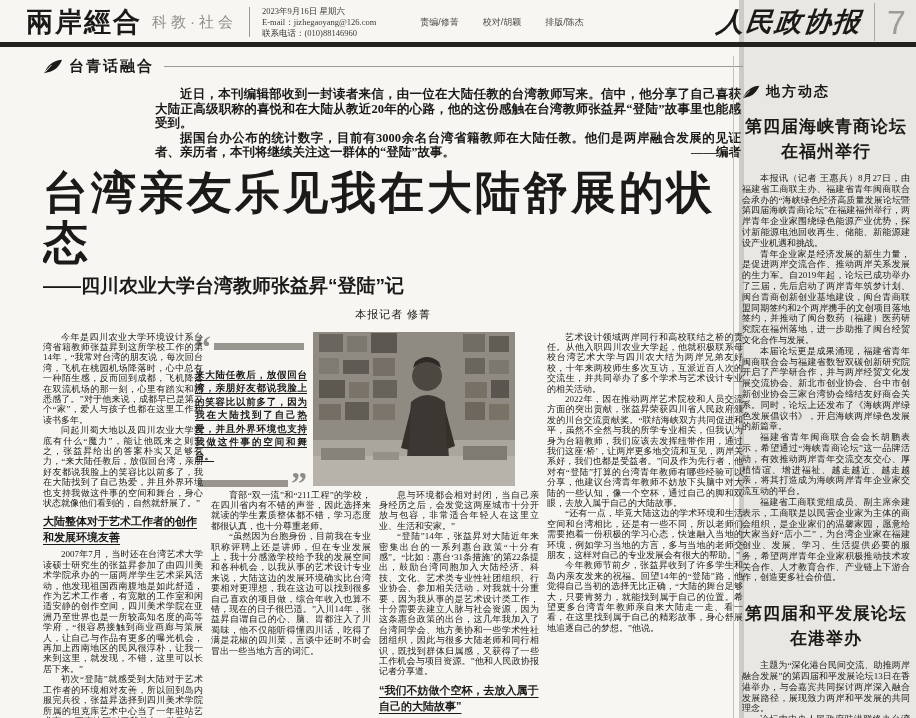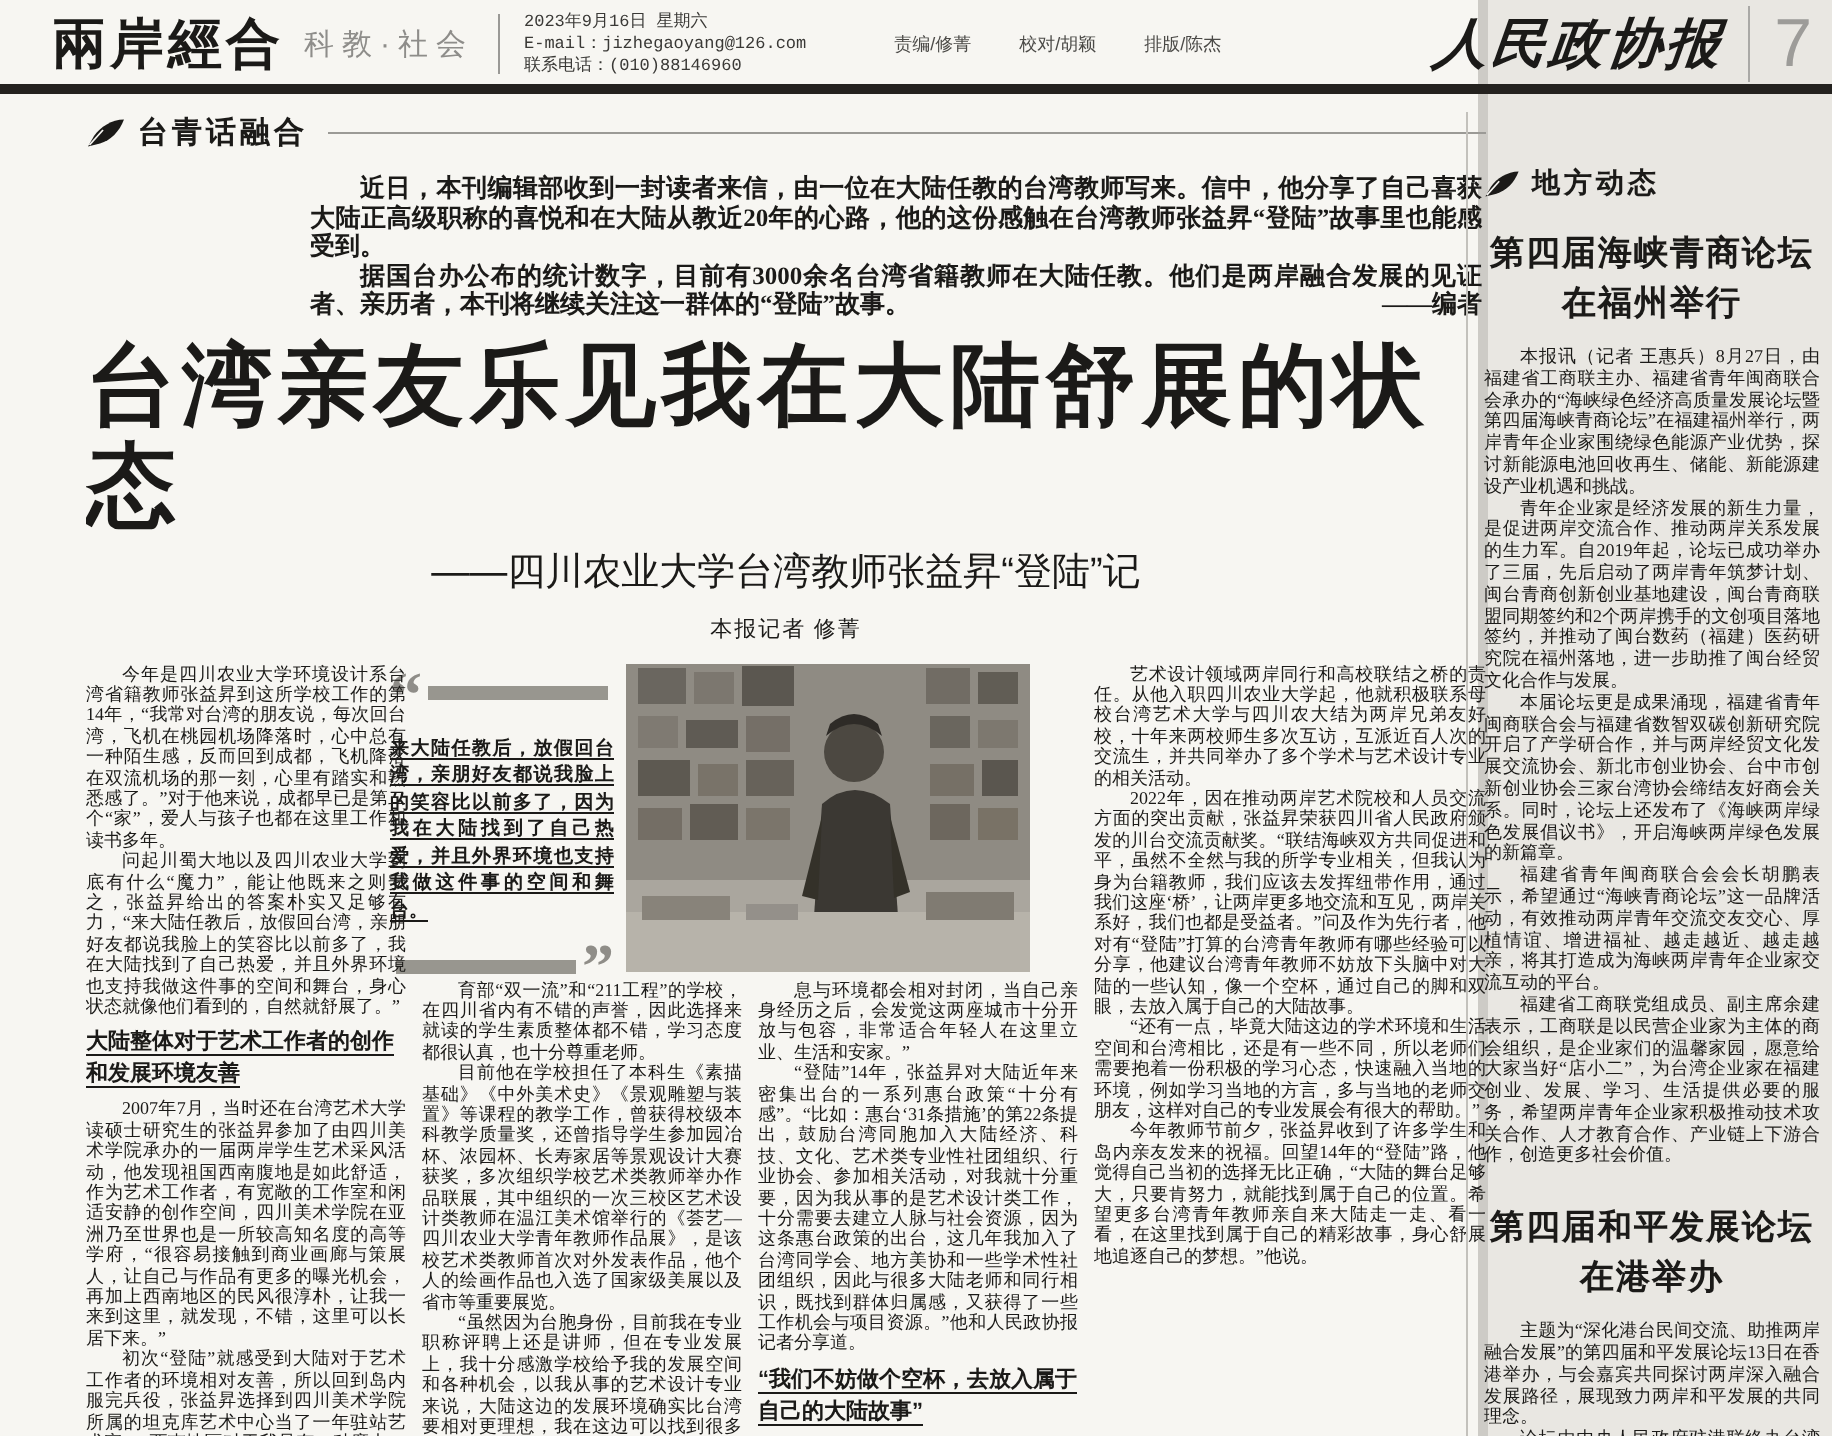--- a/index.html
+++ b/index.html
@@ -9,21 +9,21 @@
   .page-edge { position:absolute; right:0; top:0; width:5px; height:718px; background:#cdcbc6; }
 
   
   .masthead { position:absolute; top:0; left:0; width:916px; height:42px;
               display:flex; align-items:center; padding:2px 10px 0 26px; }
   .mast-title { font-size:27px; font-weight:bold; letter-spacing:2px; }
   .mast-sub { font-size:15px; color:#8e8d8a; margin-left:10px; letter-spacing:4px;
               font-family:"Liberation Sans",sans-serif; }
   .vline { width:1px; height:30px; background:#9a9996; margin:0 12px; }
   .mast-contact { font-size:8.5px; color:#3a3936; line-height:11px;
-                  font-family:Liberation Mono, monospace; }
+                  font-family:Liberation Serif, serif; }
   .mast-credits { margin-left:44px; display:flex; gap:24px; font-size:9px; color:#4b4a47;
                   font-family:"Liberation Sans",sans-serif; white-space:nowrap; }
   .mast-brand { margin-left:auto; font-size:27px; font-weight:bold; font-style:italic;
                 transform:skewX(-6deg); letter-spacing:2px; }
   .mast-page { font-size:34px; color:#9d9c99; font-family:"Liberation Sans",sans-serif;
                margin-left:12px; padding-left:12px; border-left:1px solid #aaa9a6; line-height:38px; }
   .mast-rule { position:absolute; top:42px; left:0; width:916px; height:5px; background:#24221f; }
 
   
   .content { position:absolute; top:50px; left:0; width:916px; height:668px; }
@@ -40,21 +40,21 @@
 
   
   .ed-note { margin:9px 0 0 112px; width:586px; font-size:12.5px; line-height:14.5px;
              font-weight:600; text-align:justify; }
   .ed-note p { text-indent:2em; }
   .ed-sign { float:right; font-weight:bold; }
 
   
   .headline { margin-top:8px; text-align:left; font-family:"Liberation Sans",sans-serif;
               font-weight:bold; font-size:45px; line-height:50px; letter-spacing:3px; }
-  .dek { text-align:center; font-size:19px; font-weight:normal; margin-top:5px;
+  .dek { text-align:left; font-size:19px; font-weight:bold; margin-top:5px;
          font-family:"Liberation Sans",sans-serif; }
   .byline { text-align:center; font-size:11px; margin-top:8px; letter-spacing:1px; }
 
   
   .body-grid { position:relative; margin-top:10px; height:462px; overflow:hidden; }
   .bcol { position:absolute; top:0; height:462px; overflow:hidden; font-size:9px;
           line-height:10.4px; text-align:justify; }
   .bcol p { text-indent:2em; }
   .c1 { left:0;   width:160px; }
   .c2 { left:168px; width:160px; }
@@ -194,21 +194,20 @@
           <p>问起川蜀大地以及四川农业大学到底有什么“魔力”，能让他既来之则安之，张益昇给出的答案朴实又足够有力，“来大陆任教后，放假回台湾，亲朋好友都说我脸上的笑容比以前多了，我在大陆找到了自己热爱，并且外界环境也支持我做这件事的空间和舞台，身心状态就像他们看到的，自然就舒展了。”</p>
           <h3 class="inhead">大陆整体对于艺术工作者的创作和发展环境友善</h3>
           <p>2007年7月，当时还在台湾艺术大学读硕士研究生的张益昇参加了由四川美术学院承办的一届两岸学生艺术采风活动，他发现祖国西南腹地是如此舒适，作为艺术工作者，有宽敞的工作室和闲适安静的创作空间，四川美术学院在亚洲乃至世界也是一所较高知名度的高等学府，“很容易接触到商业画廊与策展人，让自己与作品有更多的曝光机会，再加上西南地区的民风很淳朴，让我一来到这里，就发现，不错，这里可以长居下来。”</p>
           <p>初次“登陆”就感受到大陆对于艺术工作者的环境相对友善，所以回到岛内服完兵役，张益昇选择到四川美术学院所属的坦克库艺术中心当了一年驻站艺术家，“西南地区对于我是有一种魔力，来了就想长待下来，无论是这里的气候，还是风土人情。”有心插柳柳成荫，2010年初，他经在川美参加两岸交流营的一位大陆老师推荐，通过公开招聘的方式找到了在四川农业大学风景园林学院环境设计系任教的职位。</p>
 
         </div>
 
         <div class="bcol c2">
           <div class="spacer"></div>
           <p>育部“双一流”和“211工程”的学校，在四川省内有不错的声誉，因此选择来就读的学生素质整体都不错，学习态度都很认真，也十分尊重老师。</p>
-          <p>目前他在学校担任了本科生《素描基础》《中外美术史》《景观雕塑与装置》等课程的教学工作，曾获得校级本科教学质量奖，还曾指导学生参加园冶杯、浓园杯、长寿家居等景观设计大赛获奖，多次组织学校艺术类教师举办作品联展，其中组织的一次三校区艺术设计类教师在温江美术馆举行的《荟艺—四川农业大学青年教师作品展》，是该校艺术类教师首次对外发表作品，他个人的绘画作品也入选了国家级美展以及省市等重要展览。</p>
           <p>“虽然因为台胞身份，目前我在专业职称评聘上还是讲师，但在专业发展上，我十分感激学校给予我的发展空间和各种机会，以我从事的艺术设计专业来说，大陆这边的发展环境确实比台湾要相对更理想，我在这边可以找到很多自己喜欢的项目做，综合年收入也算不错，现在的日子很巴适。”入川14年，张益昇自谓自己的心、脑、胃都注入了川蜀味，他不仅能听得懂四川话，吃得了满是花椒的四川菜，言谈中还时不时会冒出一些当地方言的词汇。</p>
 
         </div>
 
         <div class="bcol c3">
           <div class="spacer"></div>
           <p>息与环境都会相对封闭，当自己亲身经历之后，会发觉这两座城市十分开放与包容，非常适合年轻人在这里立业、生活和安家。”</p>
           <p>“登陆”14年，张益昇对大陆近年来密集出台的一系列惠台政策“十分有感”。“比如：惠台‘31条措施’的第22条提出，鼓励台湾同胞加入大陆经济、科技、文化、艺术类专业性社团组织、行业协会、参加相关活动，对我就十分重要，因为我从事的是艺术设计类工作，十分需要去建立人脉与社会资源，因为这条惠台政策的出台，这几年我加入了台湾同学会、地方美协和一些学术性社团组织，因此与很多大陆老师和同行相识，既找到群体归属感，又获得了一些工作机会与项目资源。”他和人民政协报记者分享道。</p>
           <h3 class="inhead">“我们不妨做个空杯，去放入属于自己的大陆故事”</h3>
           <p>看到他来到大陆任教后发展得不错，张益昇收到了不少岛内前同事和同行的咨询讯息，“他们会问我现在来大陆任教，还找得到机会吗？以及来到这边后的一些具体问题。”让他蛮有成就感的是，经他牵线，至少有5位台湾同行已入职大陆高校任教。</p>

